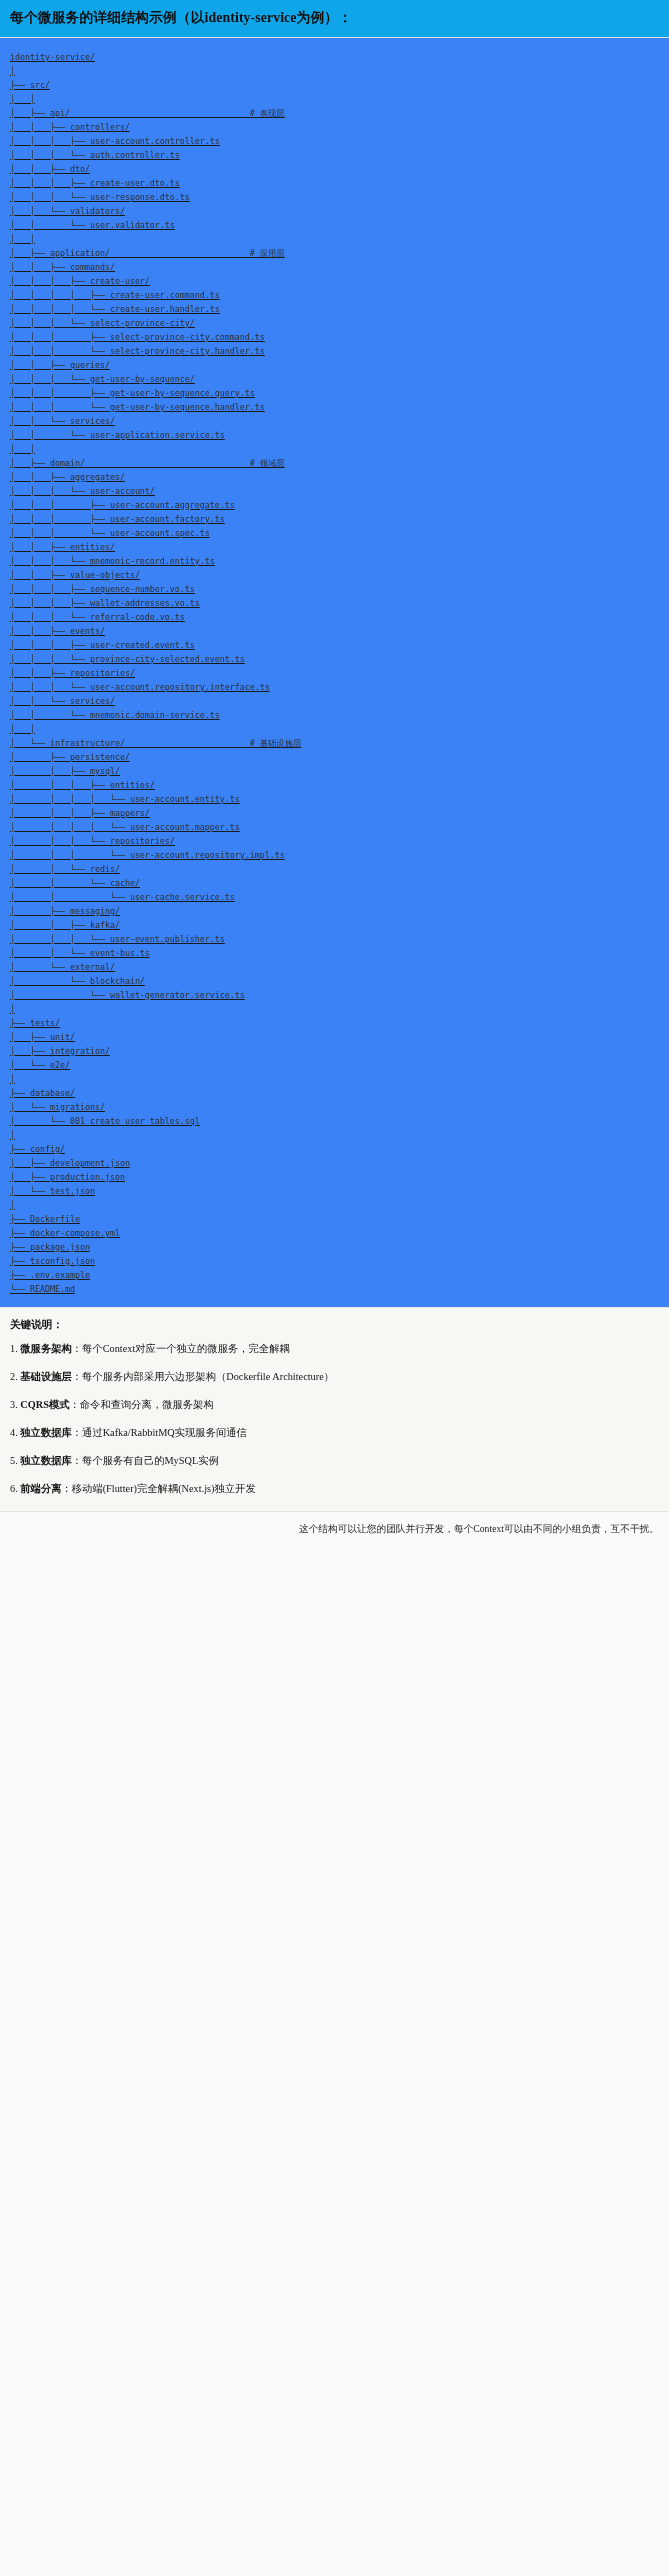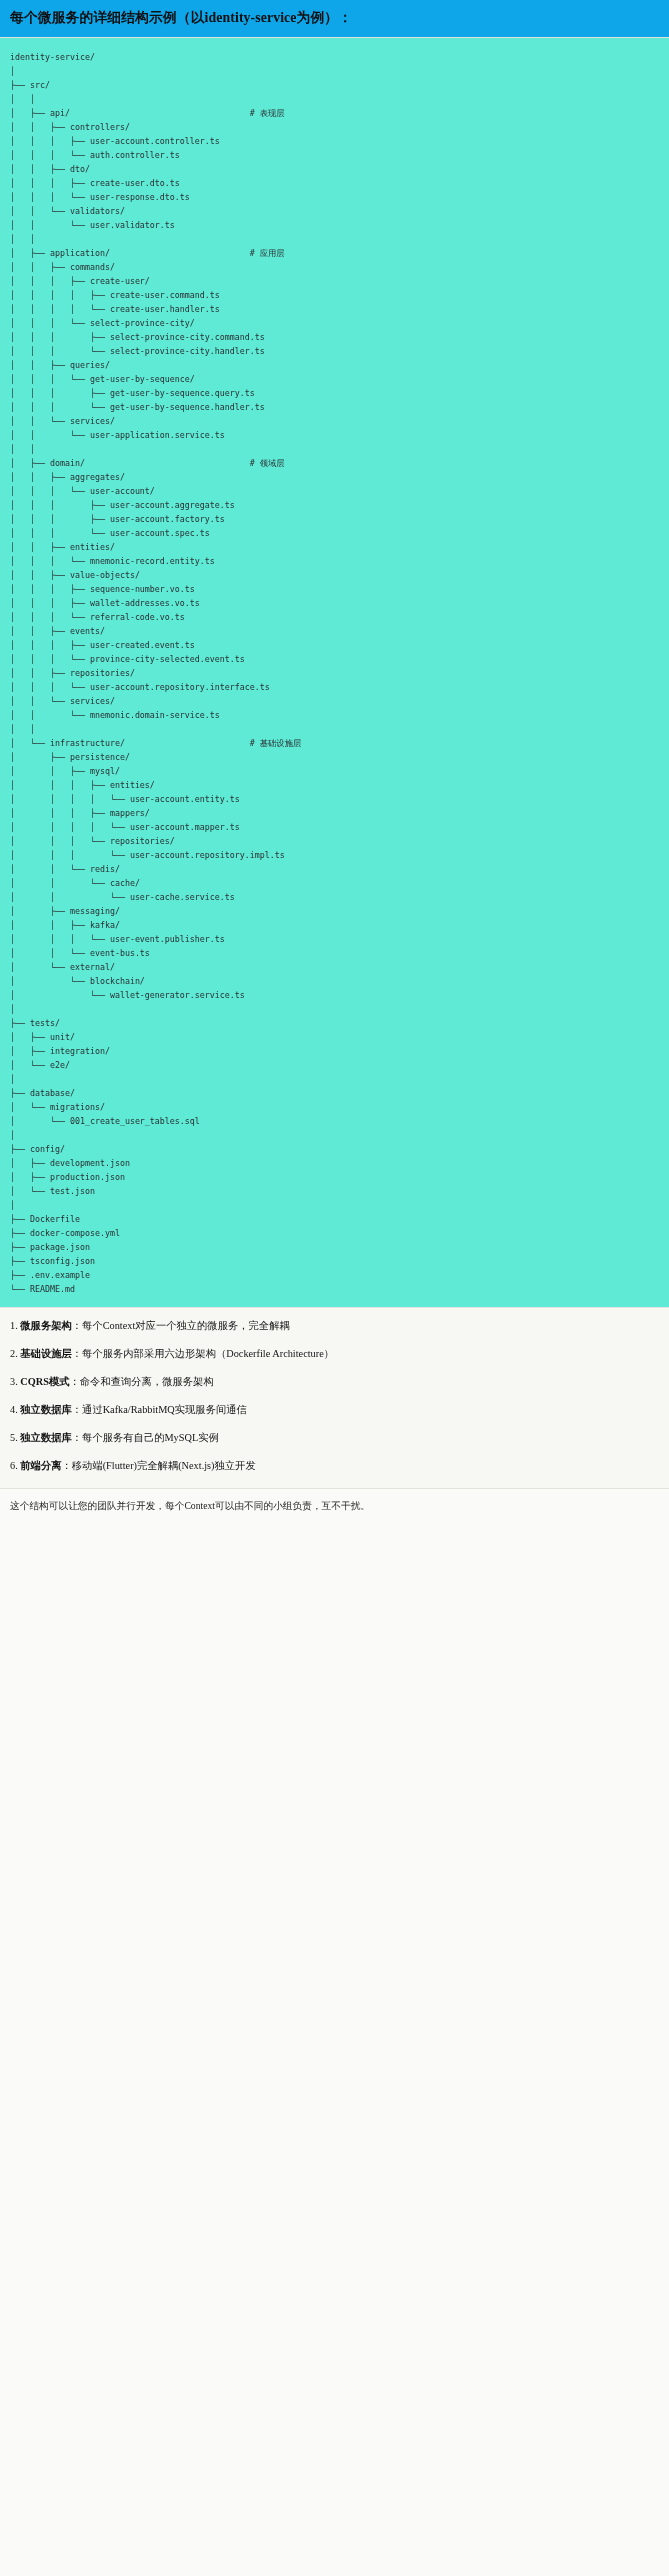--- a/index.html
+++ b/index.html
@@ -26,23 +26,24 @@
     font-size: 13.8px;
     font-weight: bold;
     line-height: 1.35;
     color: #0f0f0f;
     margin: 0;
     letter-spacing: 0.1px;
   }
 
   
   .tree-block {
-    background: #5eead4;
+    background: #3b82f6;
     padding: 11.3px 10px 11.3px 10px;
     border-bottom: 0.6px solid #e3e3de;
+    text-decoration: underline;
   }
   pre.tree {
     margin: 0;
     font-family: "DejaVu Sans Mono", "Liberation Mono", monospace;
     font-size: 8.3px;
     line-height: 14px;
     color: #2b2f33;
     white-space: pre;
     tab-size: 4;
     overflow: visible;
@@ -89,20 +90,21 @@
   .footer-block {
     background: #fafaf8;
     padding: 8.8px 10px 11.3px 10px;
   }
   .footer-text {
     font-family: "Liberation Serif", serif;
     font-size: 9.7px;
     line-height: 1.6;
     color: #1c1c1c;
     margin: 0;
+    text-align: right;
   }
 </style>
 </head>
 <body>
 
 <div class="header-block">
   <h1 class="page-title">每个微服务的详细结构示例（以identity-service为例）：</h1>
 </div>
 
 <div class="tree-block">
@@ -191,20 +193,21 @@
 │
 ├── Dockerfile
 ├── docker-compose.yml
 ├── package.json
 ├── tsconfig.json
 ├── .env.example
 └── README.md</pre>
 </div>
 
 <div class="notes-block">
+  <h2 class="notes-title">关键说明：</h2>
   <ol class="notes-list">
     <li>
       <span class="note-term">微服务架构</span><span class="note-sep">：</span><span class="note-desc">每个Context对应一个独立的微服务，完全解耦</span>
     </li>
     <li>
       <span class="note-term">基础设施层</span><span class="note-sep">：</span><span class="note-desc">每个服务内部采用六边形架构（Dockerfile Architecture）</span>
     </li>
     <li>
       <span class="note-term">CQRS模式</span><span class="note-sep">：</span><span class="note-desc">命令和查询分离，微服务架构</span>
     </li>

